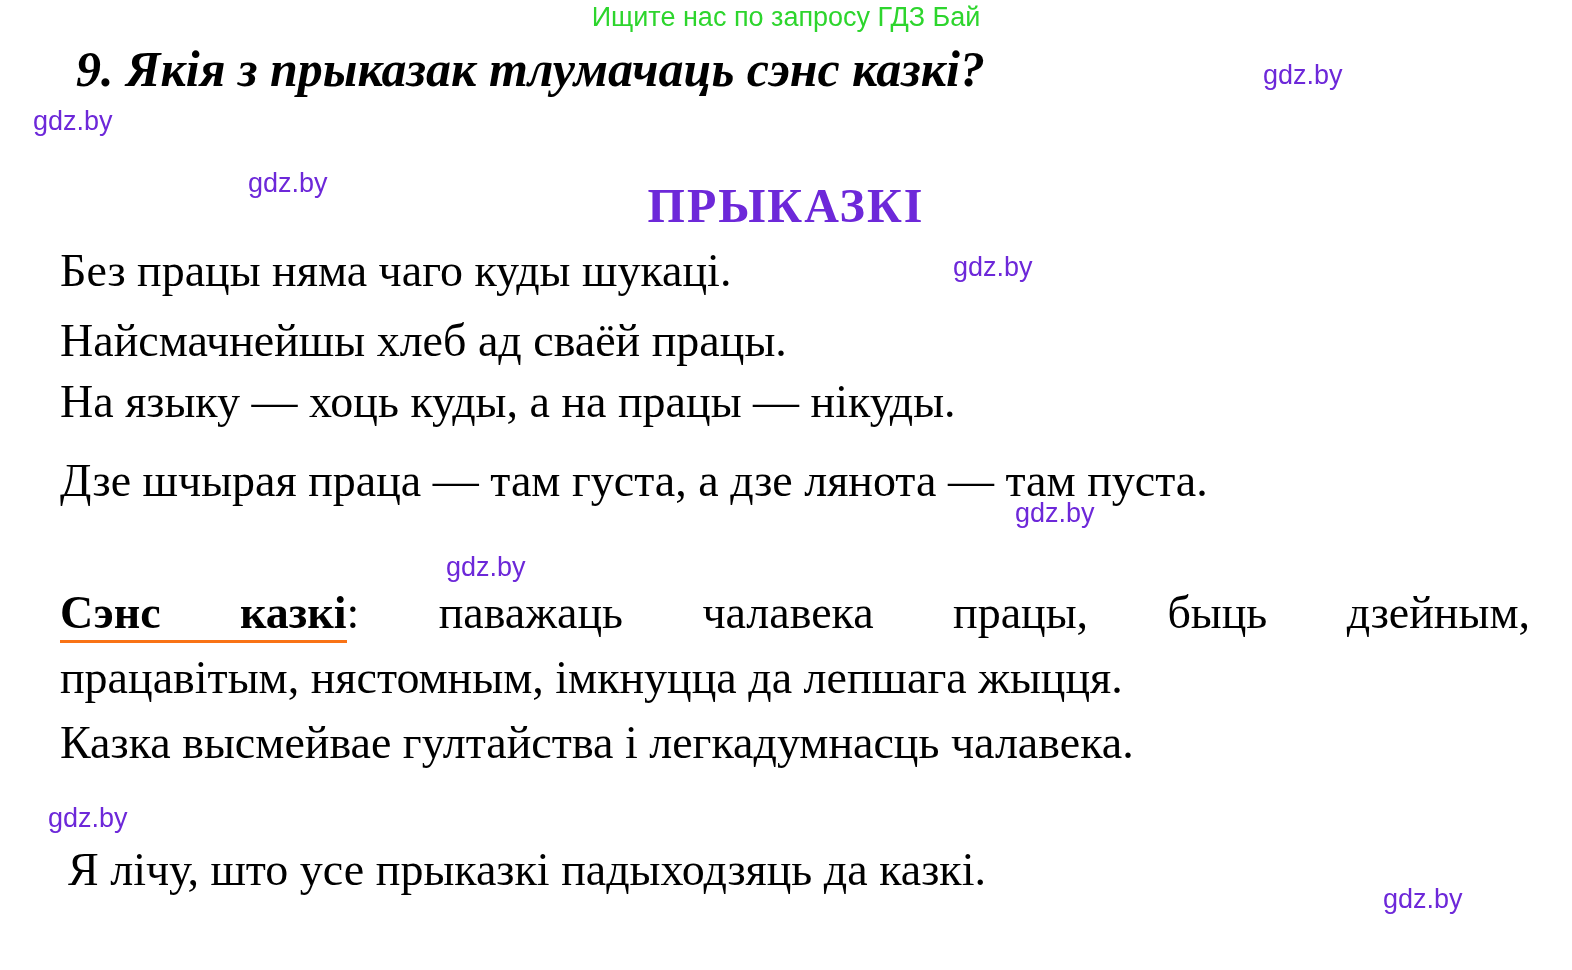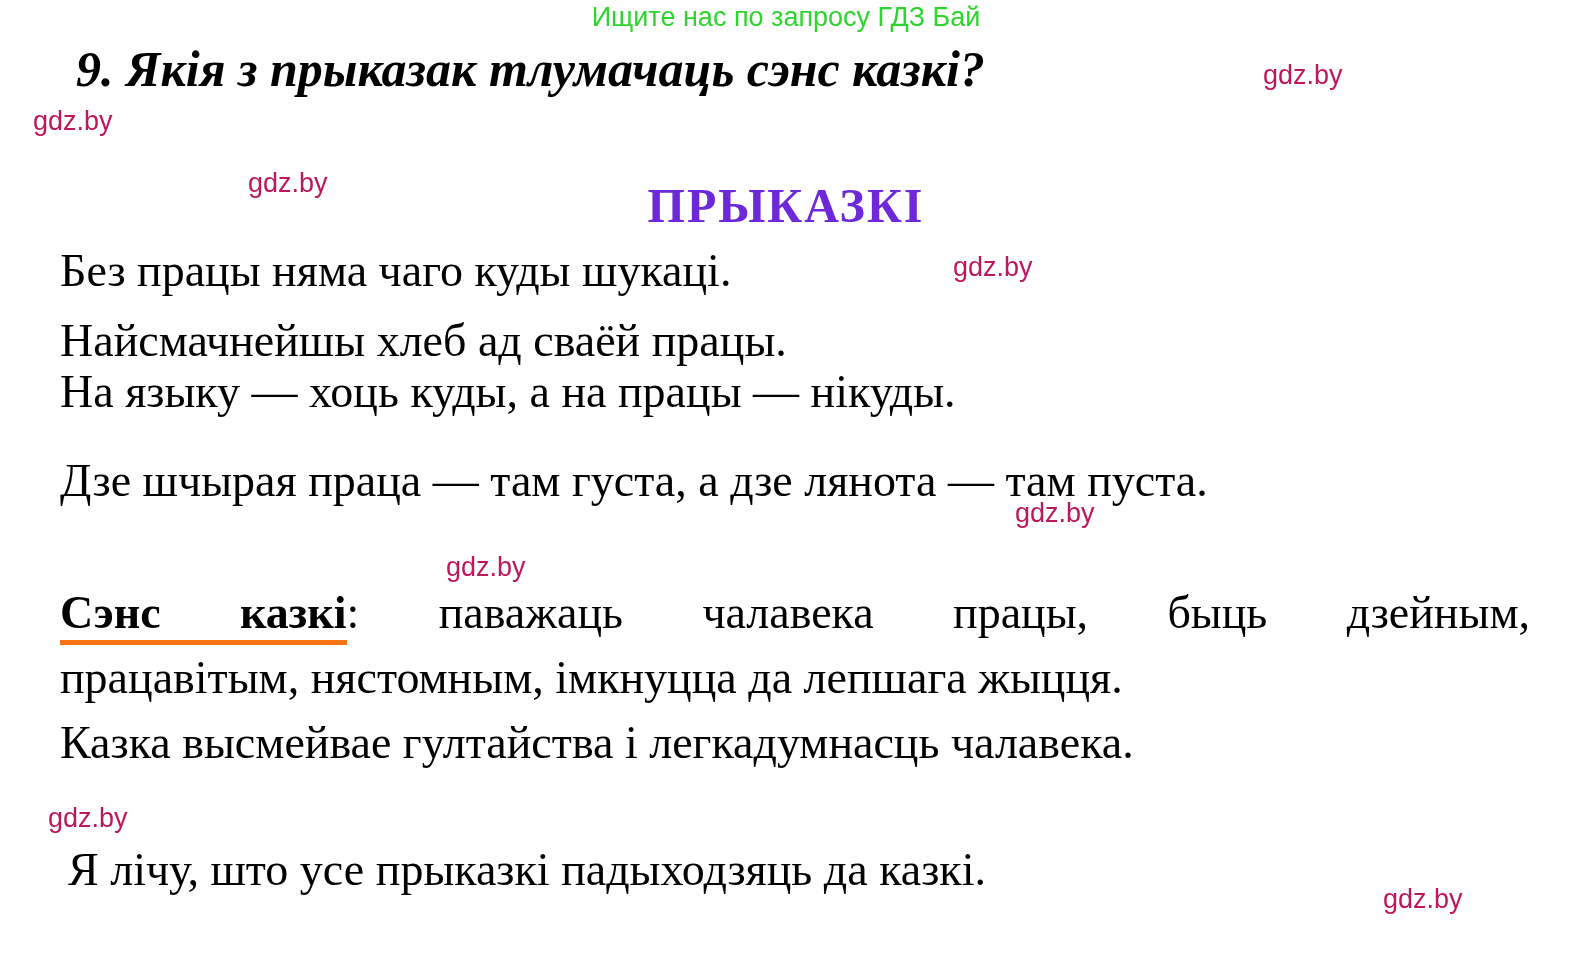--- a/index.html
+++ b/index.html
@@ -28,21 +28,21 @@
     font-family: "Liberation Serif", serif;
     font-weight: bold;
     font-style: italic;
     font-size: 50px;
     line-height: 1.1;
     white-space: nowrap;
   }
   .watermark {
     font-family: "Liberation Sans", sans-serif;
     font-size: 27px;
-    color: #be185d;
+    color: #6d28d9;
     white-space: nowrap;
   }
   .wm-top-right   { top: 60px;  left: 1263px; }
   .wm-upper-left  { top: 106px; left: 33px; }
   .wm-above-title { top: 168px; left: 248px; }
   .wm-after-line1 { top: 252px; left: 953px; }
   .wm-mid-right   { top: 498px; left: 1015px; }
   .wm-above-sense { top: 552px; left: 446px; }
   .wm-lower-left  { top: 803px; left: 48px; }
   .wm-bottom-right{ top: 884px; left: 1383px; }
@@ -57,41 +57,41 @@
     white-space: nowrap;
   }
   .proverb {
     left: 60px;
     font-size: 46px;
     line-height: 1.2;
     white-space: nowrap;
   }
   .proverb-1 { top: 243px; }
   .proverb-2 { top: 313px; }
-  .proverb-3 { top: 364px; }
+  .proverb-3 { top: 374px; }
   .proverb-4 { top: 453px; }
 
   .sense-para {
     top: 583px; left: 60px; width: 1470px;
     font-size: 46px;
   }
   .sense-line {
     display: block;
     height: 65px;
     line-height: 60px;
     white-space: nowrap;
   }
   .sense-line-1 {
     text-align: justify;
     text-align-last: justify;
     white-space: normal;
   }
   .sense-label {
     font-weight: bold;
-    border-bottom: 5px solid #f97316;
+    border-bottom: 3px solid #f97316;
     padding-bottom: 2px;
   }
   .conclusion {
     top: 843px; left: 68px;
     font-size: 46px;
     white-space: nowrap;
   }
   .footer {
     top: 932px; left: 0; width: 100%;
     text-align: center;

